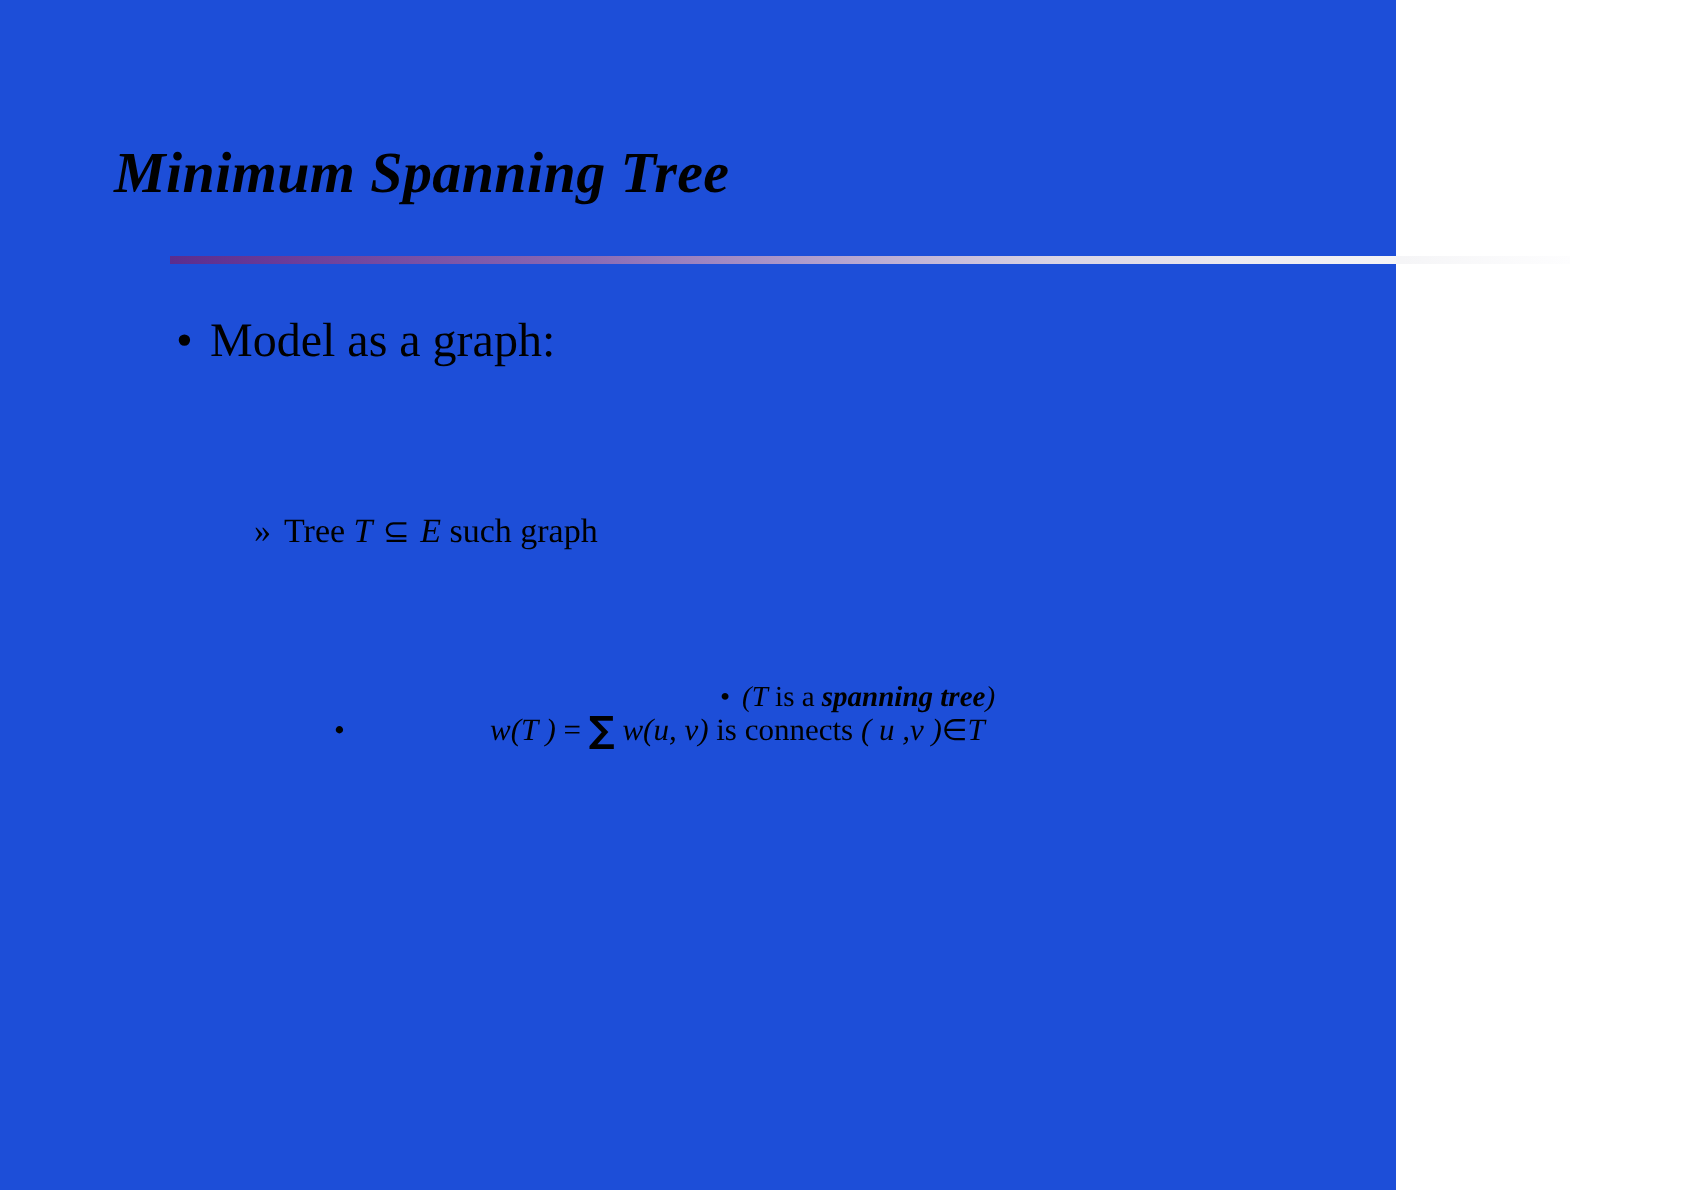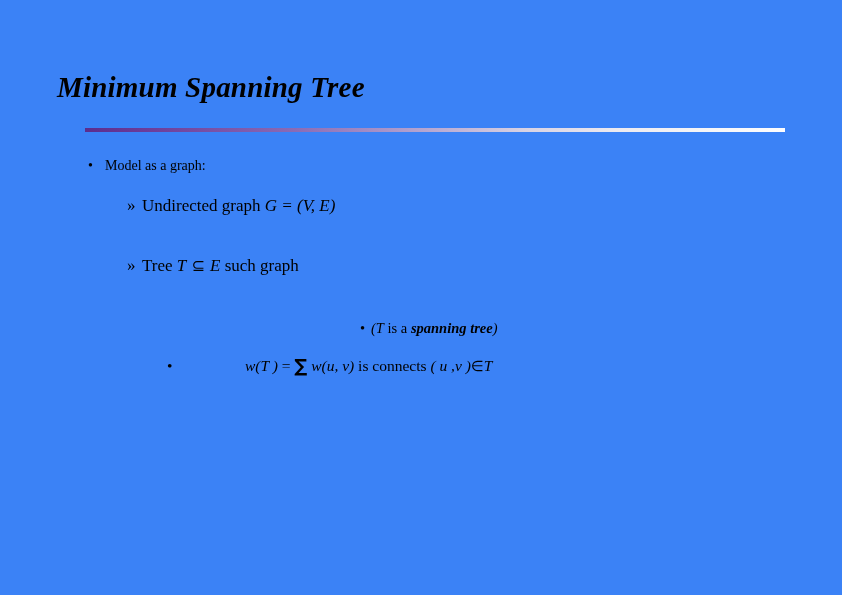--- a/index.html
+++ b/index.html
@@ -13,23 +13,23 @@
     font-family: "Liberation Serif", "DejaVu Serif", serif;
     color: #000000;
     overflow: hidden;
     position: relative;
   }
 
   #slide {
     position: absolute;
     left: 0;
     top: 0;
-    width: 842px;
+    width: 698px;
     height: 595px;
-    background: #3b82f6;
+    background: #1d4ed8;
   }
 
   
   #slide-title {
     position: absolute;
     left: 57px;
     top: 72px;
     font-size: 29px;
     font-weight: bold;
     font-style: italic;
@@ -58,21 +58,21 @@
 
   
   .line {
     position: absolute;
     white-space: nowrap;
     line-height: 1.15;
   }
 
   
   .lvl1 {
-    font-size: 14px;
+    font-size: 24px;
   }
   .lvl1 .bullet {
     display: inline-block;
     width: 17px;
   }
 
   
   .lvl2 {
     font-size: 17px;
   }
@@ -86,20 +86,21 @@
     font-size: 15.5px;
   }
   .lvl3 .bullet {
     display: inline-block;
     width: 78px;
   }
 
   
   .lvl4 {
     font-size: 14.5px;
+    margin-top: 21px;
   }
   .lvl4 .bullet {
     display: inline-block;
     width: 11px;
   }
 
   .it { font-style: italic; }
   .bi { font-style: italic; font-weight: bold; }
   .rm { font-style: normal; }
   .sum {
@@ -132,23 +133,20 @@
   <div id="slide-title">
     <span>Minimum Spanning Tree</span>
   </div>
 
   <div id="title-rule"></div>
 
   <div class="line lvl1" id="line-model">
     <span class="bullet">•</span><span>Model as a graph:</span>
   </div>
 
-  <div class="line lvl2" id="line-undirected">
-    <span class="bullet">»</span><span class="rm">Undirected graph </span><span class="it">G = (V, E)</span>
-  </div>
 
 
   <div class="line lvl2" id="line-find">
     <span class="bullet">»</span><span class="rm">Tree </span><span class="it">T</span><span class="mathsym"> ⊆ </span><span class="it">E</span><span class="rm"> such graph</span>
   </div>
 
 
   <div class="line lvl4" id="line-spanning">
     <span class="bullet">•</span><span class="it">(</span><span class="it">T</span><span class="rm"> is a </span><span class="bi">spanning tree</span><span class="it">)</span>
   </div>

